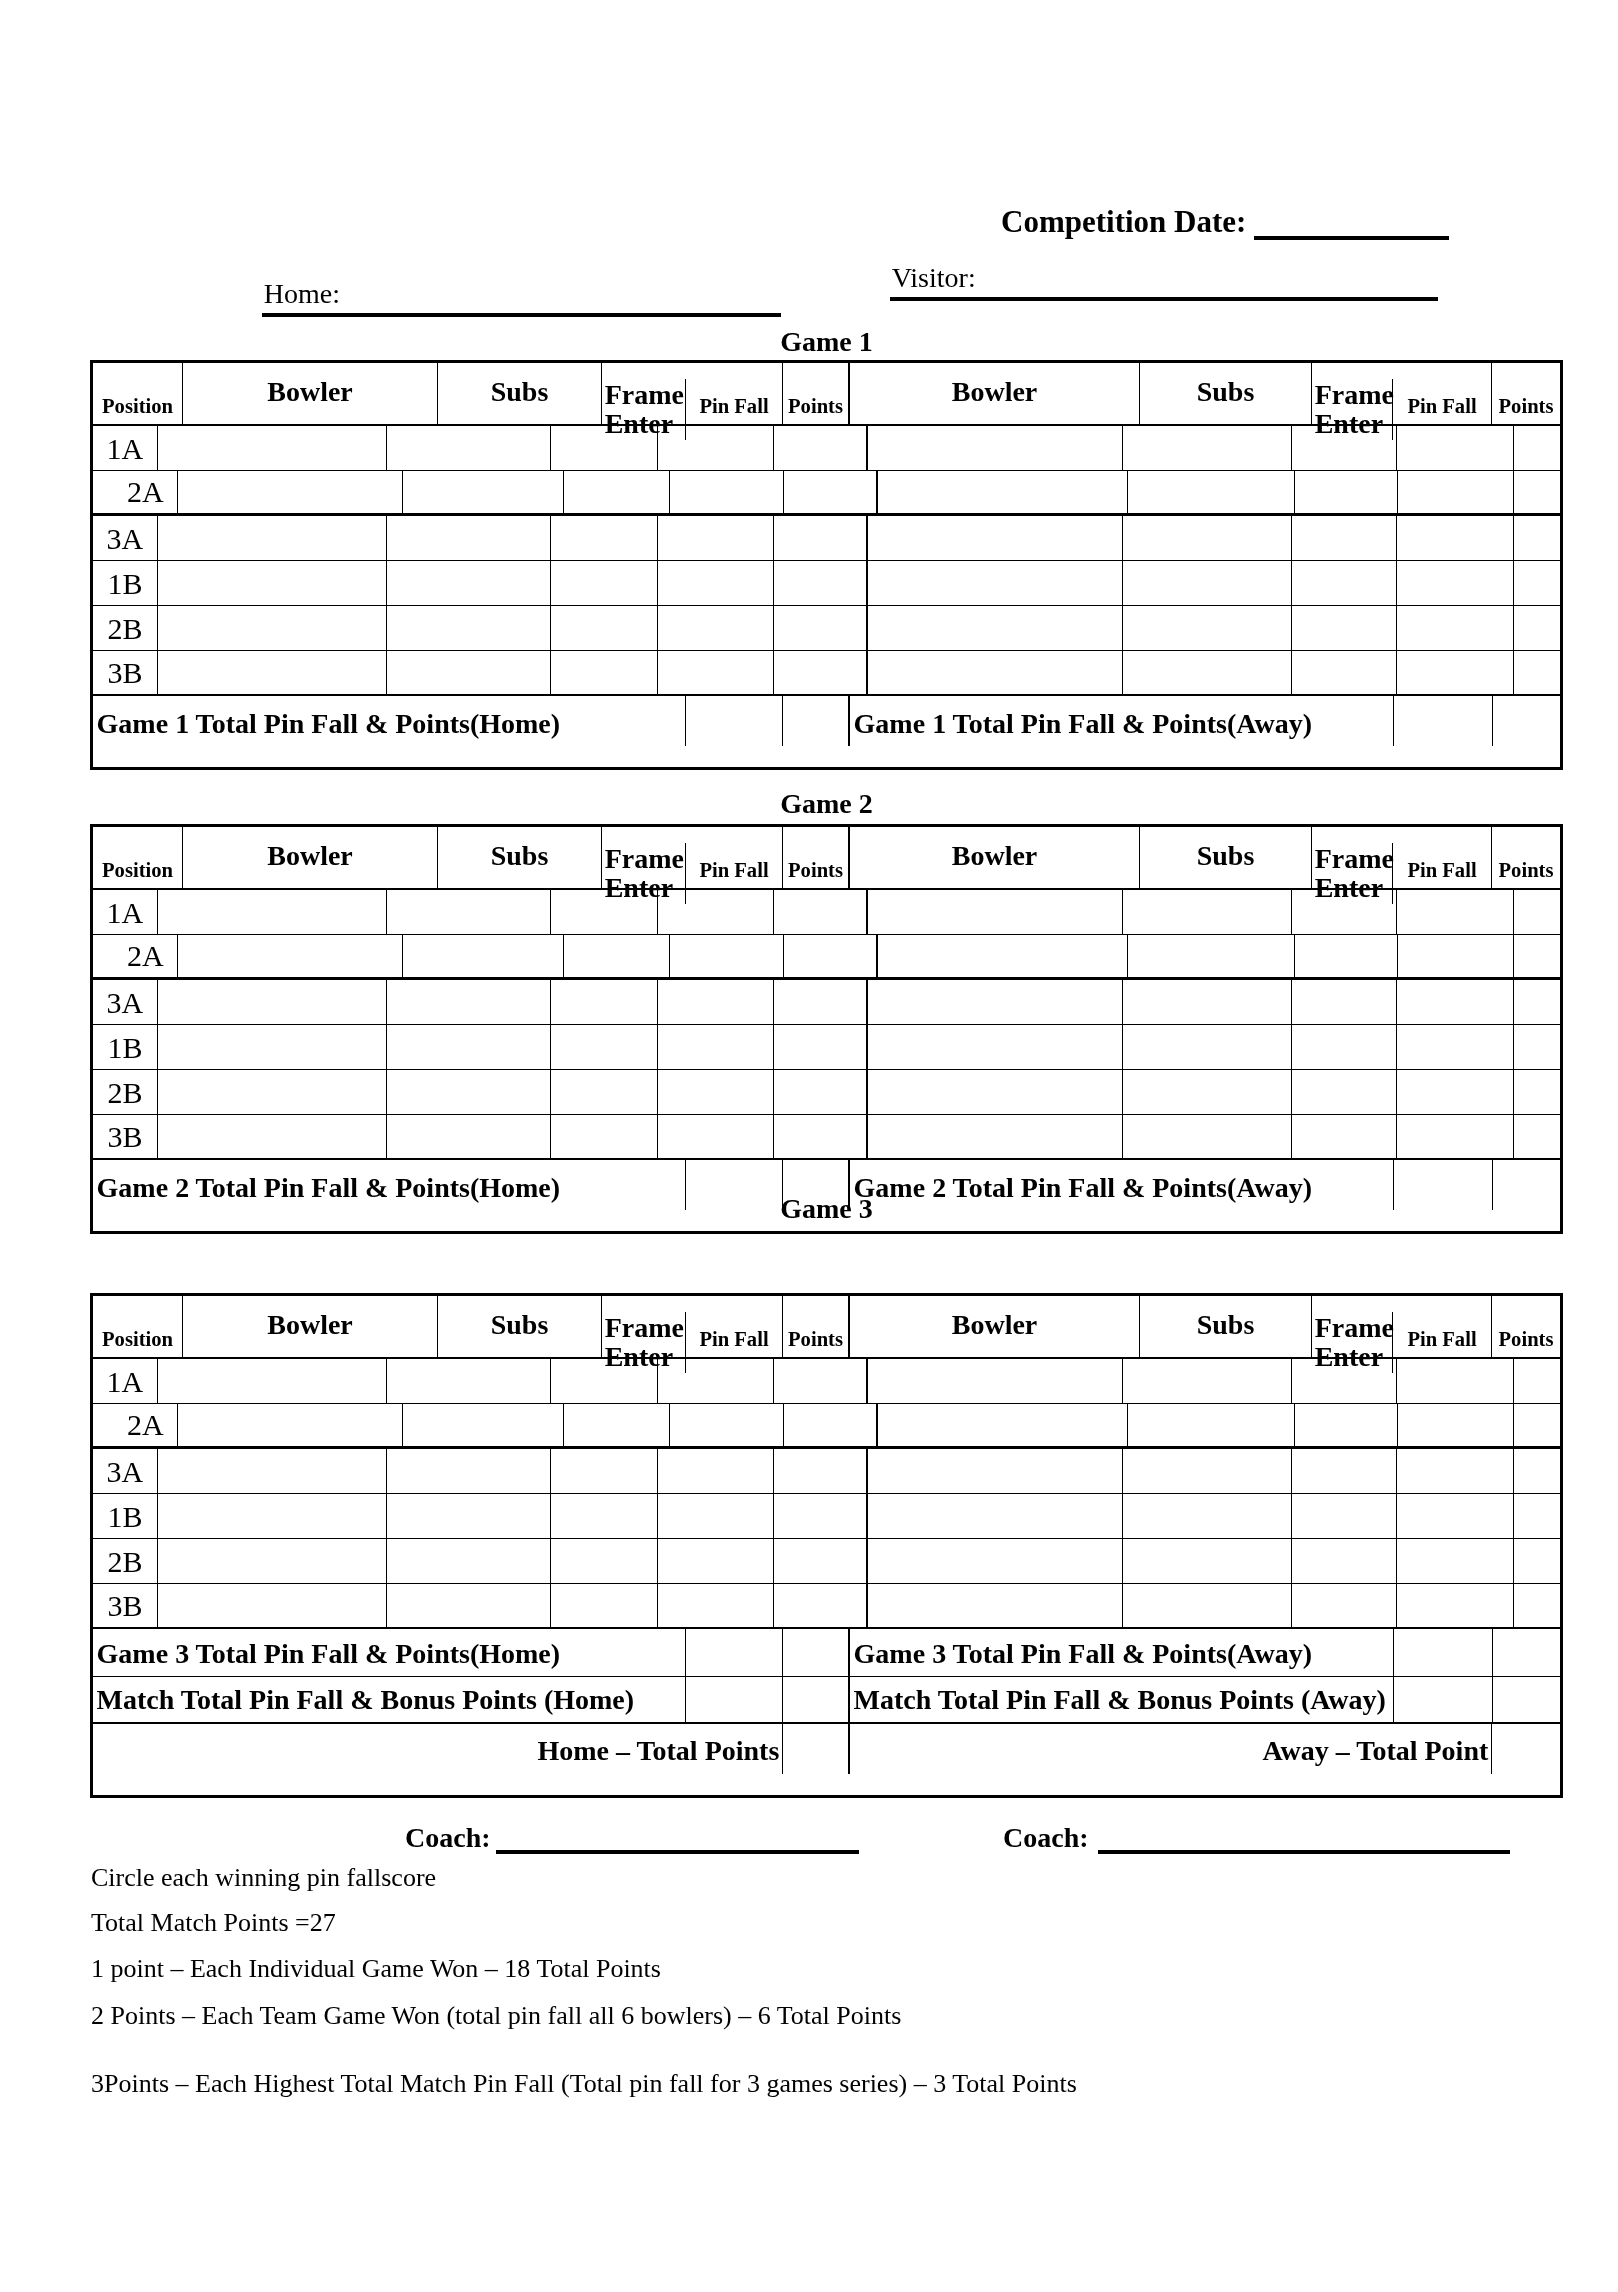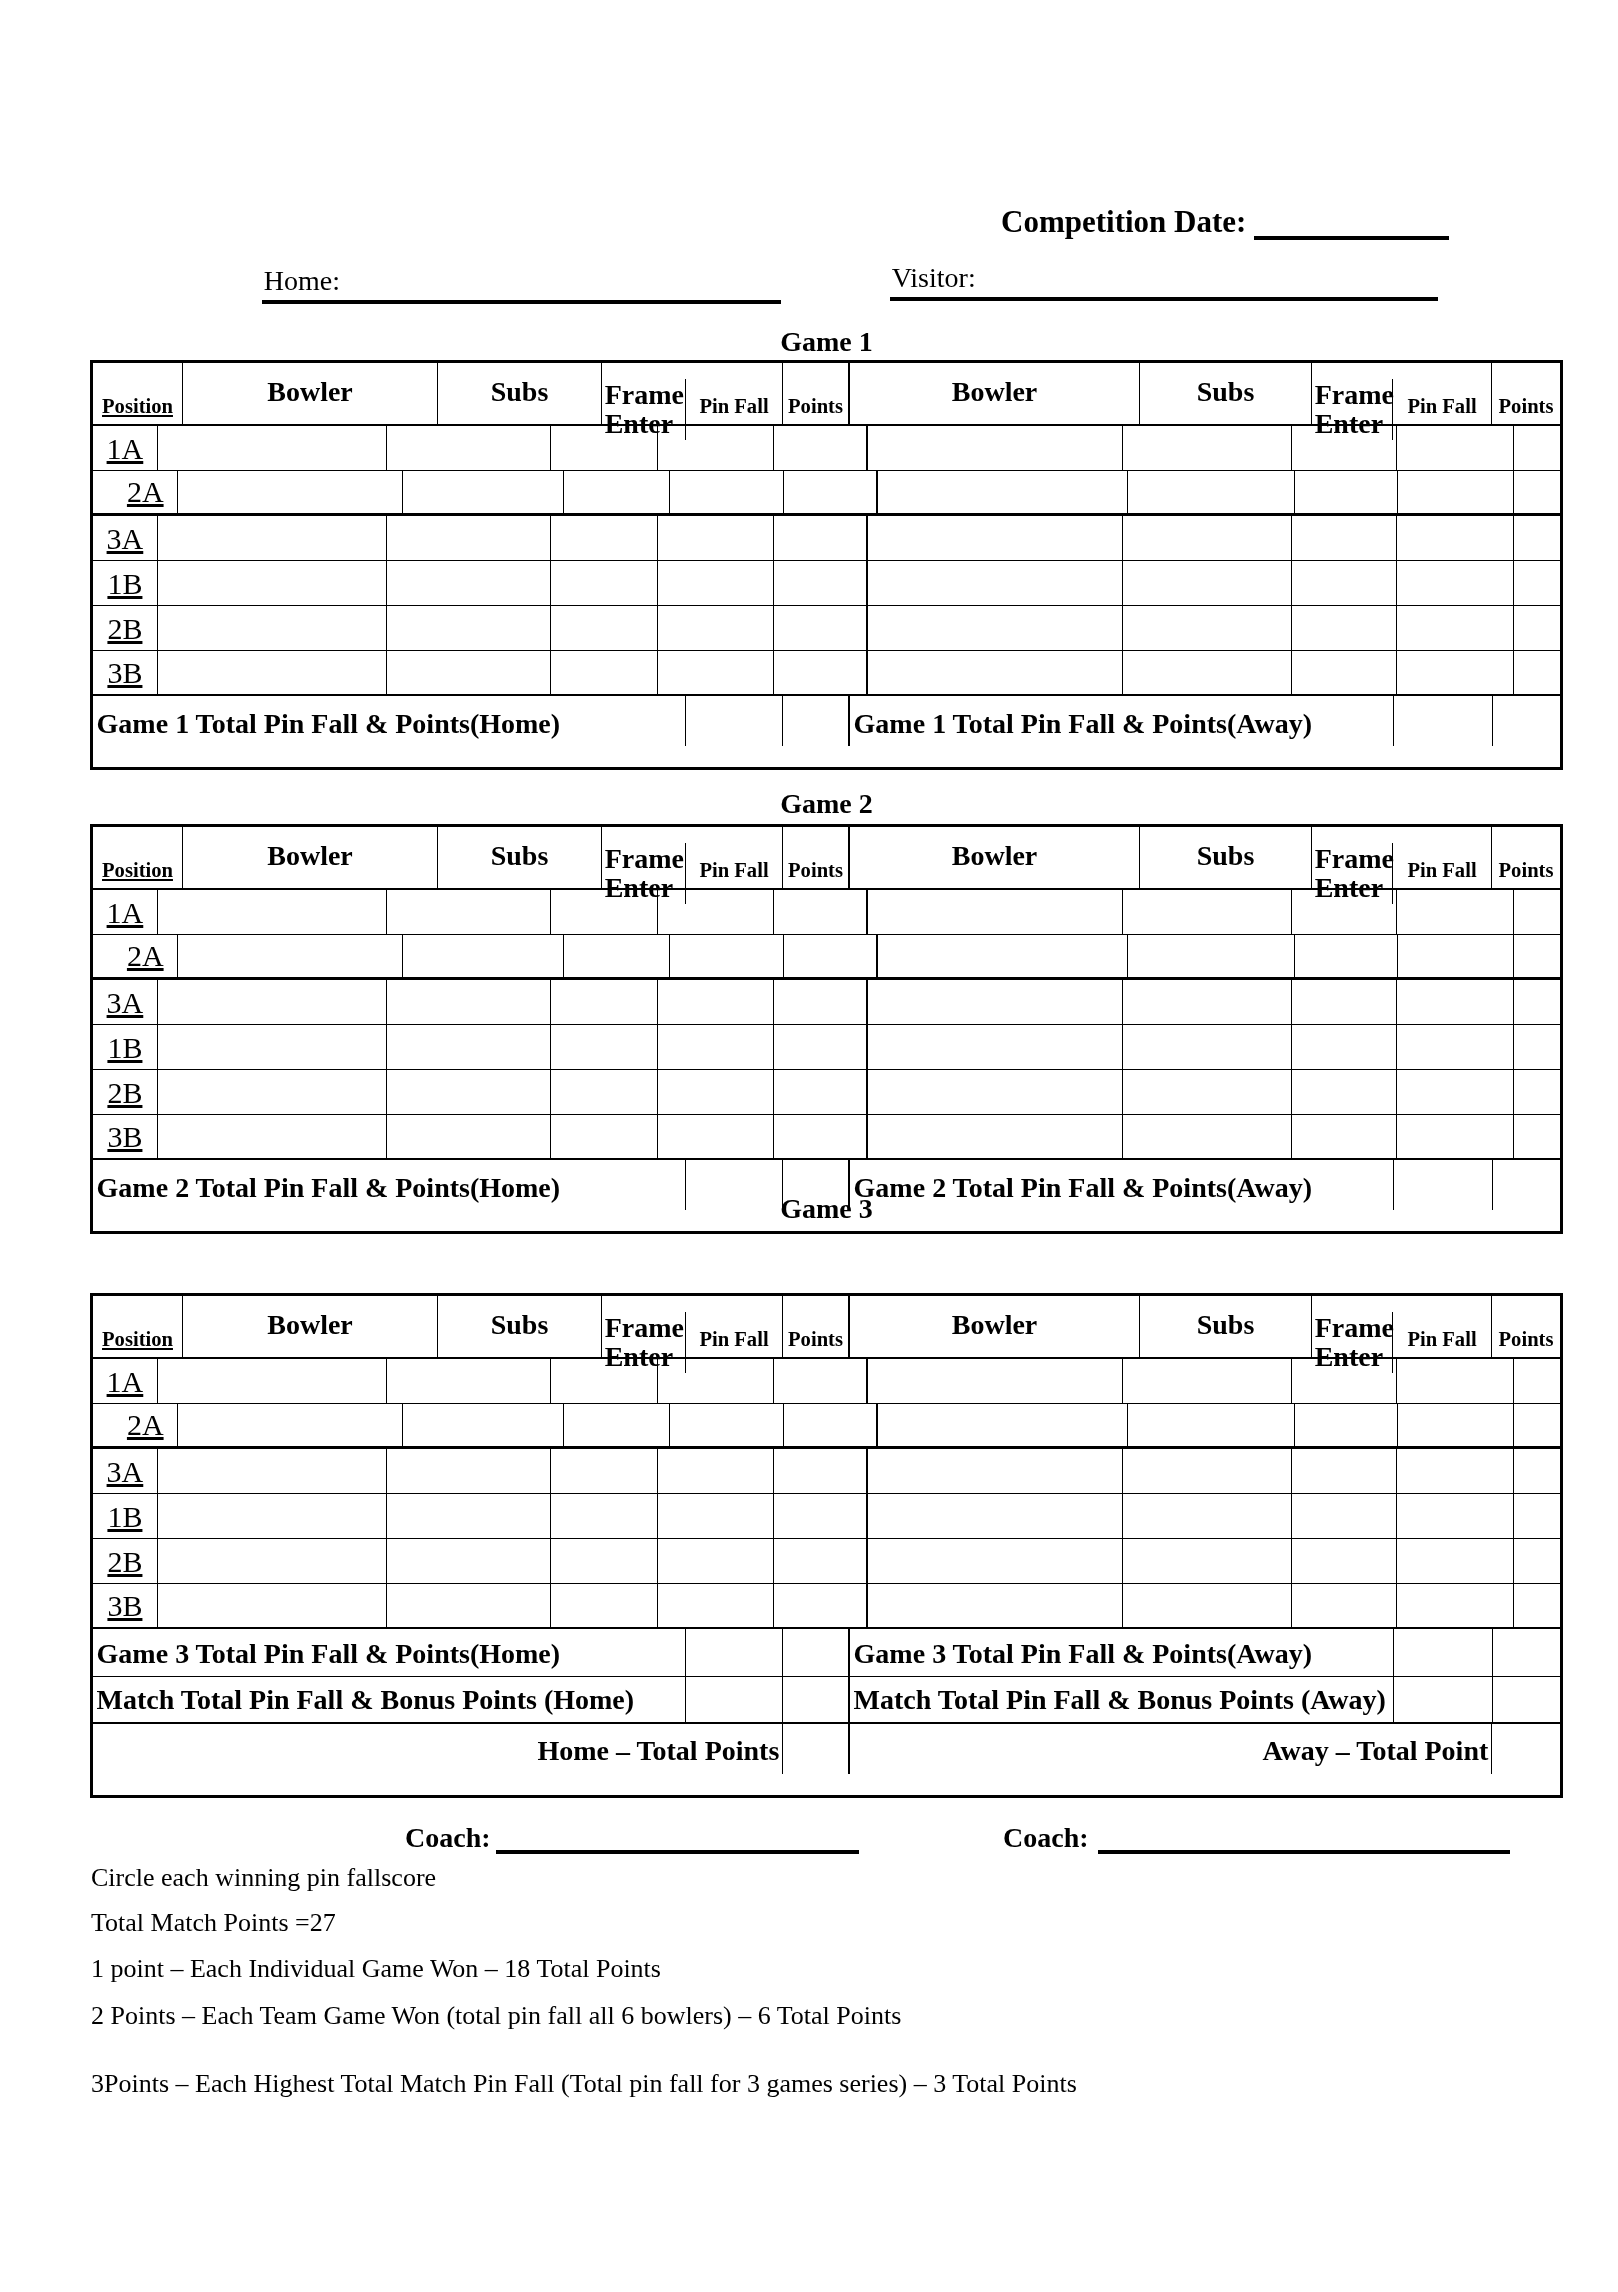--- a/index.html
+++ b/index.html
@@ -16,21 +16,21 @@
   
   .main-title { position: absolute; left: 91px; top: 208px; font-size: 33px; font-weight: bold; white-space: nowrap; }
   .fillrow { position: absolute; display: flex; align-items: flex-end; }
   .fillrow .lbl { font-weight: bold; white-space: nowrap; }
   .lbl35 { font-size: 31px; }
   .lbl31 { font-size: 28px; }
   .uline { display: inline-block; border-bottom: 4.5px solid #000; height: 36px; }
   .comp-date { left: 1001px; top: 204px; }
   .under-label { position: absolute; border-bottom: 4.5px solid #000; height: 38px; }
   .under-label .lbl { position: absolute; left: 1.8px; bottom: 2.7px; }
-  .home-line    { left: 262px; top: 266px; width: 519px; }
+  .home-line    { left: 262px; top: 279px; width: 519px; }
   .visitor-line { left: 890px; top: 263px; width: 548px; }
 
   
   .game-title { position: absolute; left: 90px; width: 1473px; text-align: center; font-size: 28px; font-weight: bold; }
   .gt1 { top: 326px; } .gt2 { top: 788px; } .gt3 { top: 1193px; }
   .gtable { position: absolute; left: 90px; width: 1473px; border: 3.6px solid #000; background: #fff; overflow: hidden; }
   .tb1 { top: 360px; height: 410px; }
   .tb2 { top: 824px; height: 410px; }
   .tb3 { top: 1293px; height: 505px; }
 
@@ -41,21 +41,21 @@
   .drow.lastdata { border-bottom: 2.7px solid #000; }
   .totrow { height: 50px; }
   .tb3 .totrow { height: 48px; justify-content: center; }
   .matchrow { height: 47px; border-bottom: 2.7px solid #000; }
   .bottomrow { height: 50px; border-bottom: none; }
   .tb1 .totrow, .tb2 .totrow { border-bottom: none; }
 
   .c { border-right: 1.8px solid #000; height: 100%; }
   .mid { border-right: 2.7px solid #000; }
   .last { border-right: none !important; flex: 1; }
-  .w-pos { width: 90px; text-decoration: underline; } .w-bowler { width: 255px; } .w-subs { width: 164px; }
+  .w-pos { width: 90px; } .w-bowler { width: 255px; } .w-subs { width: 164px; }
   .w-frame { width: 84px; } .w-pinfall { width: 97px; } .w-points { width: 67px; }
   .w-bowler2 { width: 290px; } .w-subs2 { width: 172px; } .w-frame2 { width: 81px; }
   .w-pinfall2 { width: 99px; }
   .w-tlhome { width: 593px; } .w-tlaway { width: 544px; }
   .w-blhome { width: 690px; } .w-blaway { width: 642px; }
 
   .hc { display: flex; align-items: flex-end; justify-content: center; font-weight: bold; font-size: 28px; line-height: 1.02; padding-bottom: 17px; }
   .hc.sm { font-size: 20.6px; padding-bottom: 7.2px; }
   .frame-hdr { flex-direction: column; align-items: flex-start; justify-content: flex-end; padding-left: 2.7px; padding-bottom: 1.8px; margin-top: 16px; }
   .plabel { display: flex; align-items: flex-end; justify-content: center; font-size: 30px; padding-bottom: 4.5px; }

